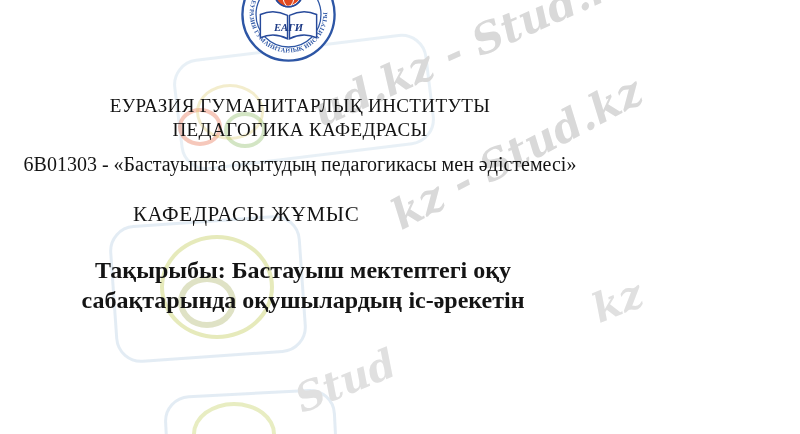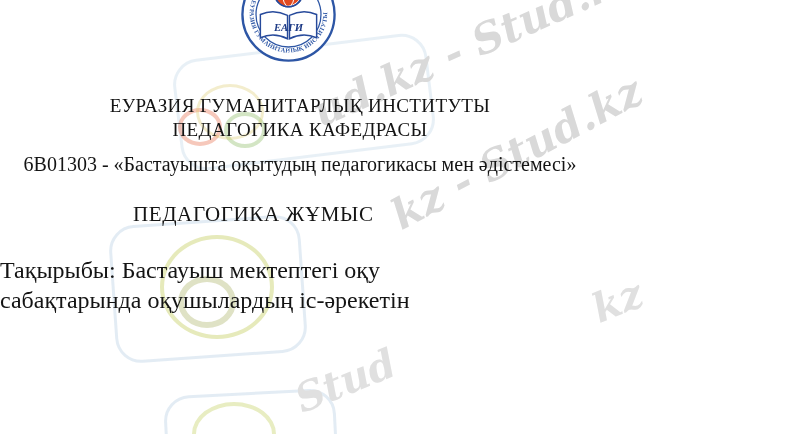--- a/index.html
+++ b/index.html
@@ -37,22 +37,22 @@
   
   .eagi { position:absolute; left:240px; top:-34px; width:97px; height:97px; z-index:2; }
 
   
   .txt { position:absolute; z-index:3; }
   .institute-block { left:-6px; top:94px; width:612px; text-align:center;
                      font-size:19px; line-height:24px; letter-spacing:.4px; }
   .specialty-line  { left:-6px; top:152px; width:612px; text-align:center;
                      font-size:20px; line-height:24px; white-space:nowrap; }
   .diploma-line    { left:133px; top:202px; font-size:21px; letter-spacing:.6px; white-space:nowrap; }
-  .title-block     { left:0px;  top:255px; width:606px; 
-                     font-size:24px; line-height:30px; font-weight:normal; }
+  .title-block     { left:0px;  top:255px; width:606px; text-align:center;
+                     font-size:24px; line-height:30px; font-weight:bold; }
   .credits-block   { left:306px; top:384px; font-size:19px; line-height:23px; white-space:pre; }
   .credits-block .b { font-weight:bold; }
 </style>
 </head>
 <body>
 
 <div class="page">
 
   <div class="wm-box wm-box-a"></div>
   <div class="wm-box wm-box-b"></div>
@@ -92,21 +92,21 @@
     </g>
   </svg>
 
   <div class="txt institute-block">
     <div>ЕУРАЗИЯ ГУМАНИТАРЛЫҚ ИНСТИТУТЫ</div>
     <div>ПЕДАГОГИКА КАФЕДРАСЫ</div>
   </div>
 
   <div class="txt specialty-line">6В01303 - «Бастауышта оқытудың педагогикасы мен әдістемесі»</div>
 
-  <div class="txt diploma-line">ПЕДАГОГИКА ЖҰМЫС</div>
+  <div class="txt diploma-line">КАФЕДРАСЫ ЖҰМЫС</div>
 
   <div class="txt title-block">
     <div>Тақырыбы: Бастауыш мектептегі оқу</div>
     <div>сабақтарында оқушылардың іс-әрекетін</div>
   </div>
 
   <div class="txt credits-block">
     <div><span class="b">Орындаған:</span><span> Зекен І.С.</span></div>
     
   </div>

